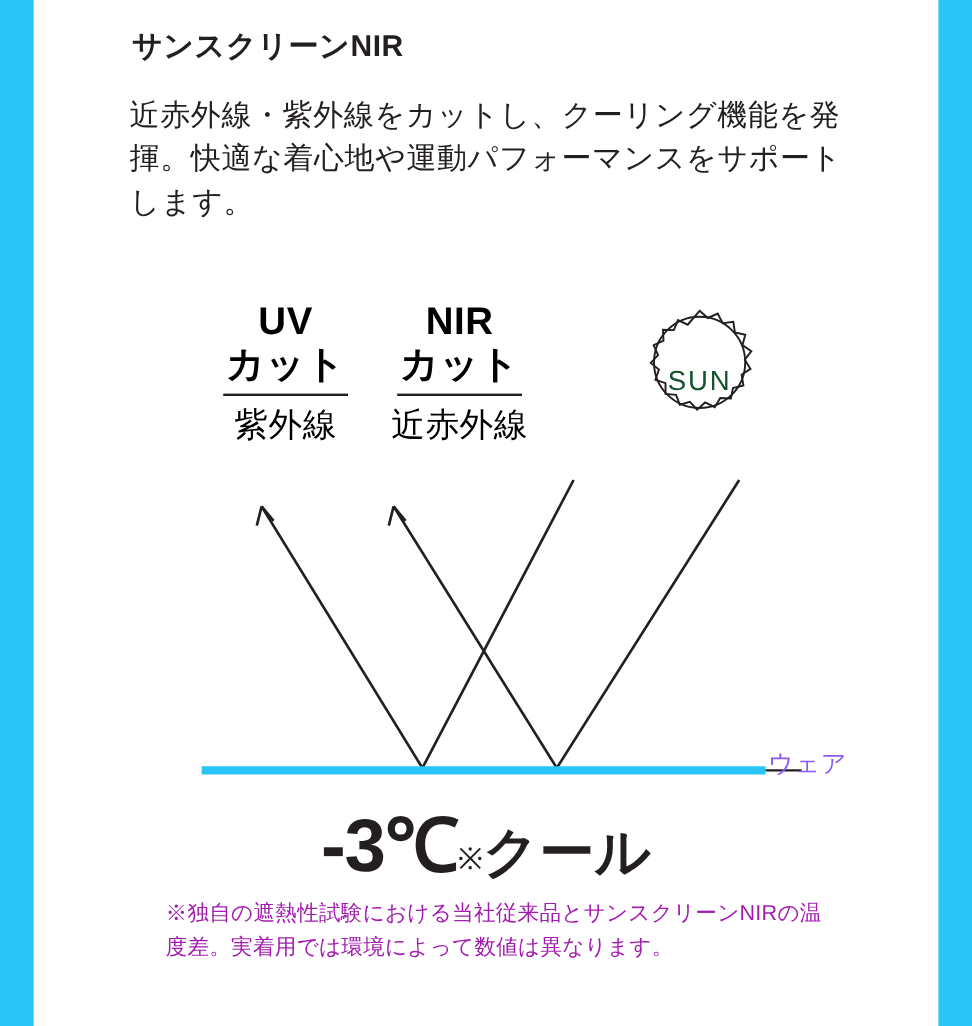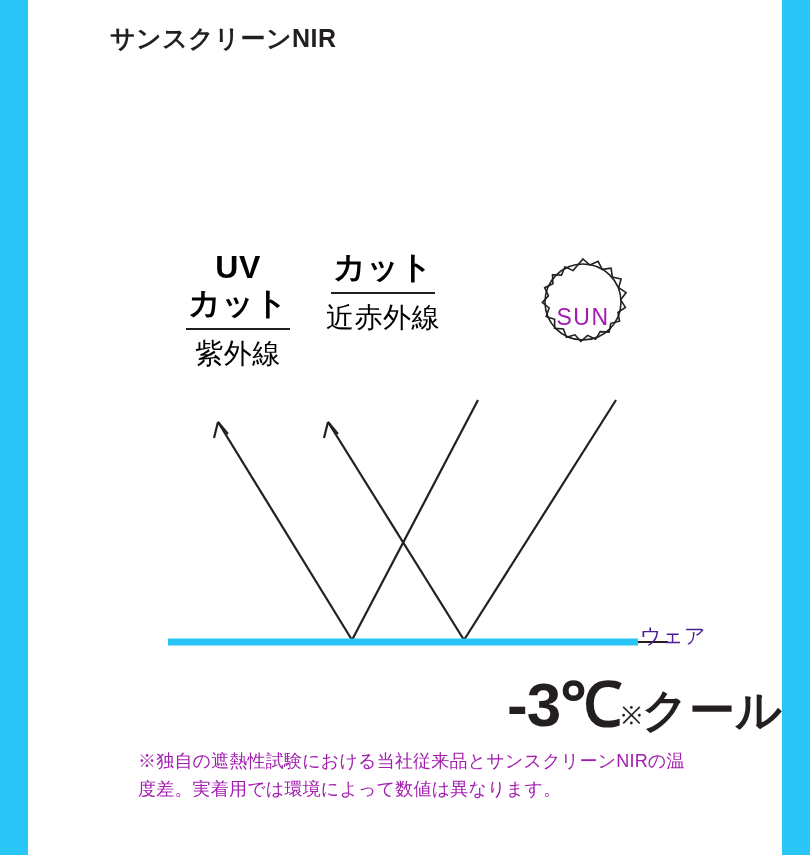--- a/index.html
+++ b/index.html
@@ -101,47 +101,47 @@
     height: 130px;
   }
   .sun-text {
     position: absolute;
     left: 0;
     top: 52px;
     width: 130px;
     text-align: center;
     font-size: 23px;
     letter-spacing: 1.5px;
-    color: #a21caf;
+    color: #14532d;
   }
 
   .rays {
     position: absolute;
     left: 0;
     top: 0;
     width: 754px;
     height: 470px;
   }
 
   .wear-label {
     position: absolute;
     left: 612px;
     top: 390px;
     font-size: 21px;
     letter-spacing: 0.5px;
-    color: #4c1d95;
+    color: #8b5cf6;
     white-space: nowrap;
   }
 
   .temp {
     position: absolute;
     left: 0;
     top: 428px;
     width: 754px;
-    text-align: right;
+    text-align: center;
     white-space: nowrap;
   }
   .temp-main {
     font-size: 62px;
     font-weight: bold;
     letter-spacing: -1px;
     color: #231f20;
   }
   .temp-mark {
     font-size: 25px;
@@ -172,31 +172,33 @@
 
 <div class="page">
 
   <div class="edge-left"></div>
   <div class="edge-right"></div>
 
   <div class="content">
 
     <div class="title">サンスクリーンNIR</div>
 
+    <div class="lead">近赤外線・紫外線をカットし、クーリング機能を発揮。快適な着心地や運動パフォーマンスをサポートします。</div>
 
     <div class="diagram">
 
       <div class="label-block label-uv">
         <div class="label-big">UV</div>
         <div class="label-big">カット</div>
         <div class="label-rule"></div>
         <div class="label-sub">紫外線</div>
       </div>
 
       <div class="label-block label-nir">
+        <div class="label-big">NIR</div>
         <div class="label-big">カット</div>
         <div class="label-rule"></div>
         <div class="label-sub">近赤外線</div>
       </div>
 
       <div class="sun">
         <svg width="130" height="130" viewBox="0 0 130 130" aria-hidden="true">
           <g fill="none" stroke="#231f20" stroke-width="1.6">
             <path d="M65 7
                      L71.9 13.0 L80.1 9.3 L84.2 17.3 L93.1 16.1 L94.4 25.0 L103.1 27.0 L100.7 35.6 L108.1 40.6 L102.7 47.8 L107.4 55.4 L100.0 60.3 L101.5 69.2 L92.8 71.3 L91.1 80.1 L82.2 79.6 L77.6 87.3 L69.6 83.4 L62.9 89.4 L56.9 82.8 L48.5 85.3 L45.4 77.0 L36.6 76.3 L36.6 67.3 L28.2 64.5 L31.1 56.0 L24.3 50.4 L30.4 43.9 L26.7 35.7 L34.9 31.8 L34.5 22.8 L43.5 23.1 L47.0 14.8 L55.1 18.6 Z"></path>

